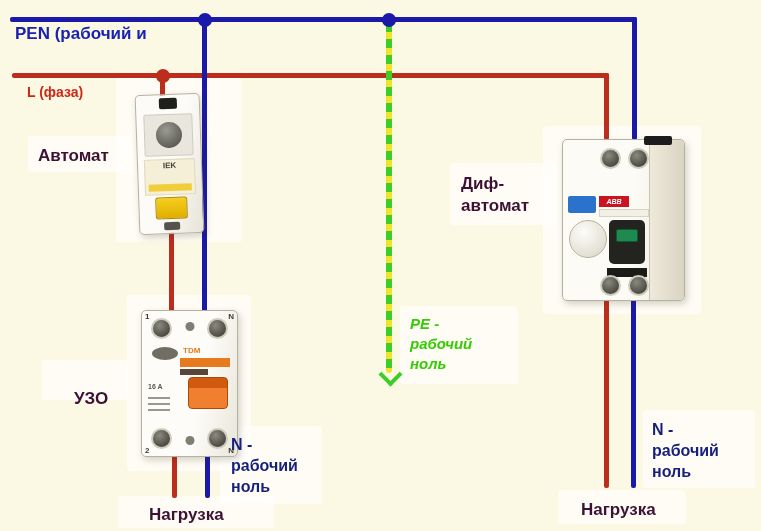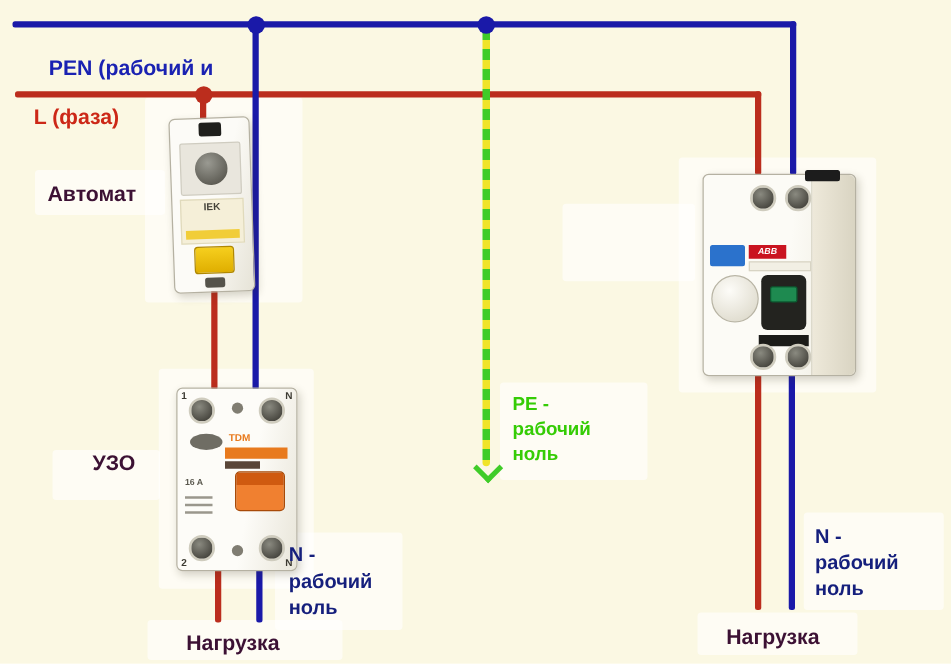--- a/index.html
+++ b/index.html
@@ -28,23 +28,23 @@
     position:absolute; left:382px; top:366px; width:13px; height:13px; z-index:2;
     border-right:4px solid var(--pe-green,#3fcc28);
     border-bottom:4px solid var(--pe-green,#3fcc28);
     transform:rotate(45deg);
   }
 
   
   .lbl{position:absolute; z-index:5; font-weight:bold; white-space:nowrap;}
   .lbl span{display:block;}
   .lbl.blue{color:var(--label-blue,#1a22b2); font-size:17px; line-height:22px;}
-  .lbl.red{color:var(--label-red,#cc2817); font-size:17px;}
+  .lbl.red{color:var(--label-red,#cc2817); font-size:14px;}
   .lbl.dark{color:var(--label-dark,#3c1134); font-size:17px; line-height:22px;}
-  .lbl.green{color:var(--label-green,#35cc05); font-size:15px; line-height:20px;}
+  .lbl.green{color:var(--label-green,#35cc05); font-size:15px; line-height:20px;font-style:italic;}
   .lbl.navy{color:var(--label-navy,#151f7c); font-size:16px; line-height:21px;}
 
   
   .device{position:absolute; z-index:4; border:1px solid #b5b1a2; border-radius:5px;
           box-shadow:2px 3px 7px rgba(60,55,30,.22);}
   .screw{position:absolute; width:17px; height:17px; border-radius:50%;
          background:radial-gradient(circle at 38% 32%, #8a8a80, #33312b);
          border:2px solid #cfccbe;}
   .tinytext{position:absolute; font-size:8px; font-weight:bold; color:#3c3a32;}
 
@@ -197,26 +197,30 @@
     <div class="dif-lineband"></div>
     <div class="dif-dial"></div>
     <div class="dif-toggle">
       <div class="win"></div>
     </div>
     <div class="dif-bar"></div>
     <div class="screw bl"></div>
     <div class="screw br"></div>
   </div>
 
-  <div class="lbl blue" style="left:15px; top:44px;margin-left:24px;">
+  <div class="lbl blue" style="left:15px; top:23px;">
     <span>PEN (рабочий и</span>
   </div>
   <div class="lbl red" style="left:27px; top:84px;">L (фаза)</div>
   <div class="lbl dark" style="left:38px; top:145px;">Автомат</div>
-  <div class="lbl dark" style="left:74px; top:360px;">УЗО</div>
+  <div class="lbl dark" style="left:74px; top:388px;">УЗО</div>
+  <div class="lbl dark" style="left:461px; top:173px;">
+    <span>Диф-</span>
+    <span>автомат</span>
+  </div>
   <div class="lbl green" style="left:410px; top:314px;">
     <span>PE -</span>
     <span>рабочий</span>
     <span>ноль</span>
   </div>
   <div class="lbl navy" style="left:231px; top:434px;">
     <span>N -</span>
     <span>рабочий</span>
     <span>ноль</span>
   </div>

